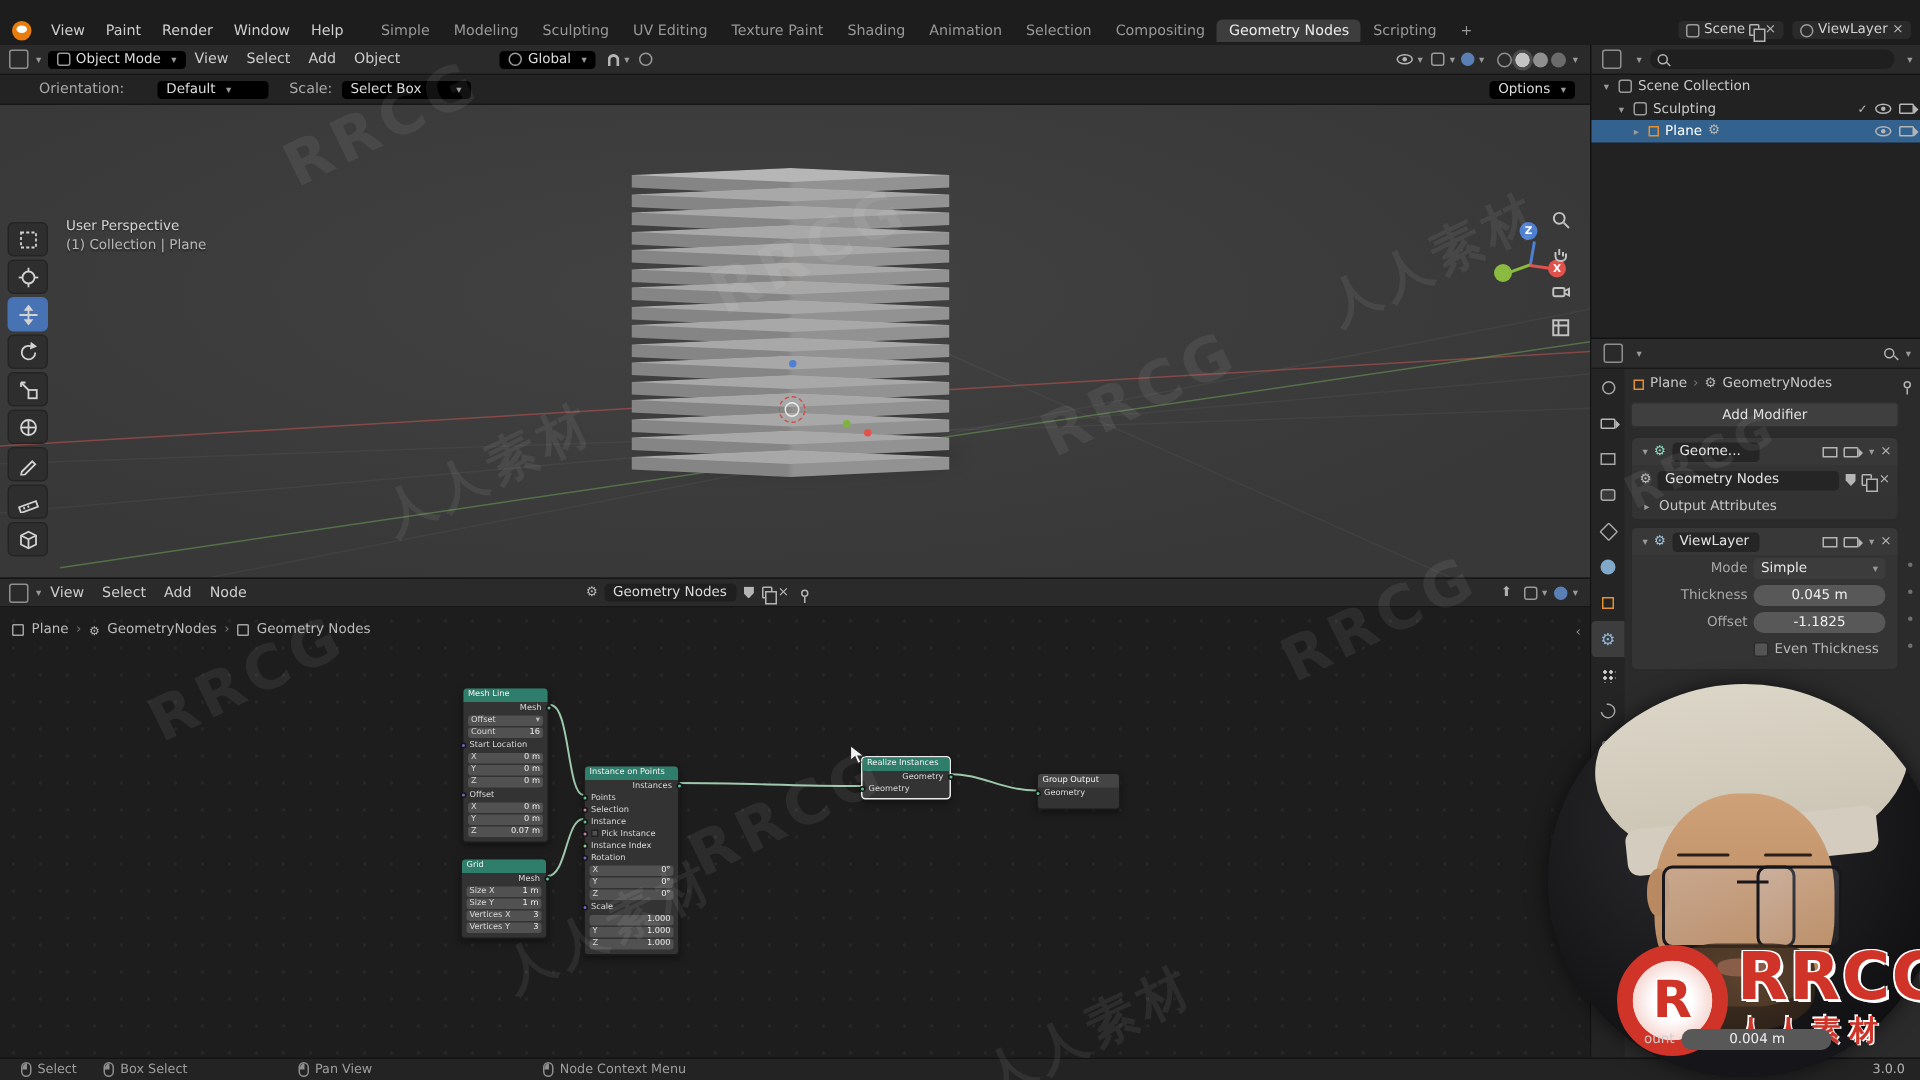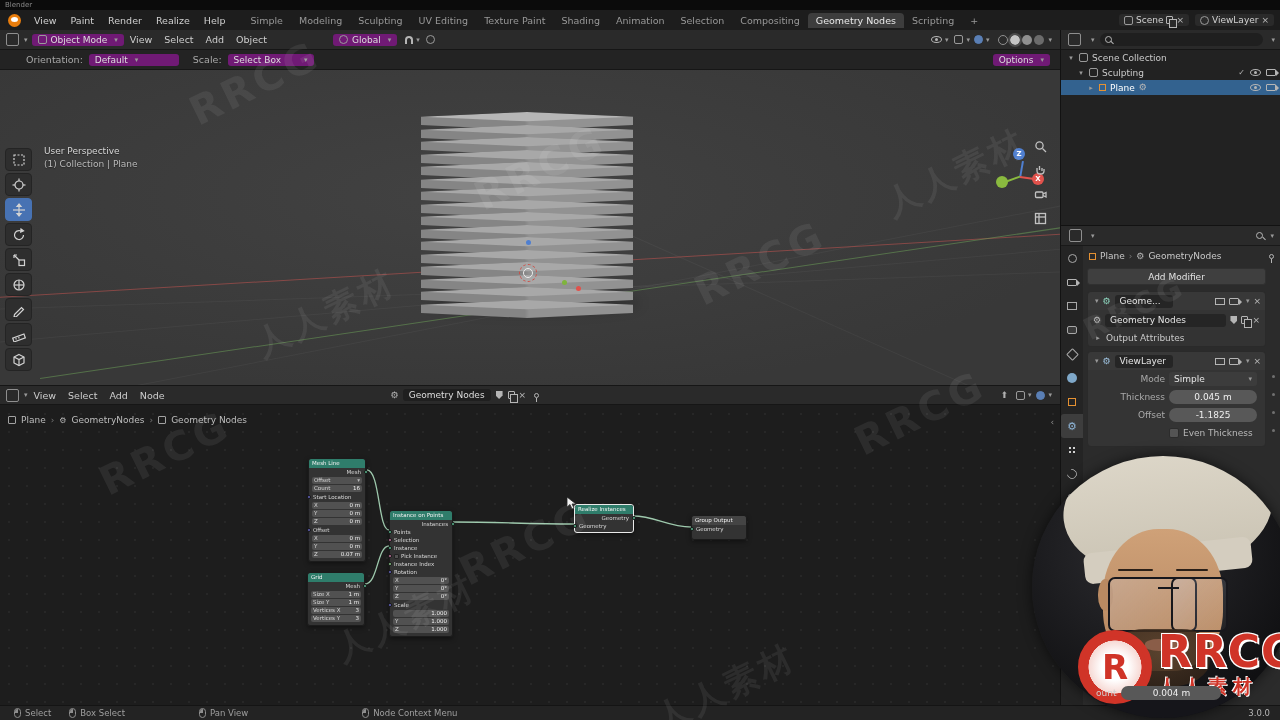--- a/index.html
+++ b/index.html
@@ -13,21 +13,21 @@
 #menubar{position:absolute;left:0;top:10px;width:1280px;height:21px;background:#1d1d1d;display:flex;align-items:center;border-bottom:1px solid #121212;font-size:9.5px}
 #menubar .menu{padding:0 7px;color:#cfcfcf}
 .blogo{width:13px;height:13px;border-radius:50%;background:#e87d0d;margin:0 6px 0 8px;position:relative}
 .blogo::after{content:"";position:absolute;left:3px;top:3px;width:7px;height:5px;border-radius:50%;background:#fff}
 .tab{padding:2px 8px;font-size:9.5px;color:#989898;border-radius:4px 4px 0 0;white-space:nowrap}
 .tab.active{background:#3d3d3d;color:#e9e9e9}
 .tb-widget{display:flex;align-items:center;gap:3px;background:#2a2a2a;border-radius:3px;padding:1px 5px;margin-right:6px;font-size:9px;color:#d2d2d2}
 .mini-sq{width:9px;height:9px;border:1px solid #9a9a9a;border-radius:2px;display:inline-block}
 
 .hdr{background:#2a2a2a;border-bottom:1px solid #161616;display:flex;align-items:center;font-size:9.5px}
-.dd{background:#701a75;border-radius:3px;padding:1px 6px;display:flex;align-items:center;gap:4px;font-size:9px;color:#ddd;white-space:nowrap}
+.dd{background:#000000;border-radius:3px;padding:1px 6px;display:flex;align-items:center;gap:4px;font-size:9px;color:#ddd;white-space:nowrap}
 .menu2{padding:0 6px;color:#cdcdcd}
 .icbox{width:13px;height:13px;border:1px solid #8f8f8f;border-radius:2px;display:inline-block;position:relative;margin:0 2px}
 .sphere{width:10px;height:10px;border-radius:50%;background:#8f8f8f;margin:0 1px;display:inline-block}
 .sphere.on{background:#c4c4c4;outline:2px solid #4b4b4b}
 .sphere.wire{background:transparent;border:1px solid #8f8f8f}
 
 .i-eye{width:11px;height:7px;border:1px solid #b5b5b5;border-radius:50%;position:relative;display:inline-block}
 .i-eye::after{content:"";position:absolute;left:3px;top:1.2px;width:3px;height:3px;border-radius:50%;background:#b5b5b5}
 .i-cam{width:10px;height:7px;border:1px solid #b5b5b5;border-radius:1px;position:relative;display:inline-block}
 .i-cam::after{content:"";position:absolute;right:-4px;top:0;border-left:3px solid #b5b5b5;border-top:3px solid transparent;border-bottom:3px solid transparent}
@@ -124,28 +124,27 @@
 .logo-txt{margin-left:6px}
 .logo-title{font-size:44px;font-weight:bold;color:#d03428;line-height:44px;letter-spacing:1px;text-shadow:2px 2px 0 #fff,-1px -1px 0 #fff,1px -1px 0 #fff,-1px 1px 0 #fff}
 .logo-sub{font-size:19px;font-weight:bold;color:#d03428;letter-spacing:6px;text-shadow:1px 1px 0 #fff,-1px -1px 0 #fff}
 #cursor-arrow{position:absolute;left:566px;top:91px;z-index:20}
 </style>
 </head>
 <body>
 
 <div id="app">
 
-  <div id="titlestrip">Blender</div>
 
   <div id="menubar">
     <span class="blogo"></span>
     <span class="menu">View</span>
     <span class="menu">Paint</span>
     <span class="menu">Render</span>
-    <span class="menu">Realize</span>
+    <span class="menu">Window</span>
     <span class="menu">Help</span>
     <span style="width:10px"></span>
     <span class="tab">Simple</span>
     <span class="tab">Modeling</span>
     <span class="tab">Sculpting</span>
     <span class="tab">UV Editing</span>
     <span class="tab">Texture Paint</span>
     <span class="tab">Shading</span>
     <span class="tab">Animation</span>
     <span class="tab">Selection</span>
@@ -208,21 +207,21 @@
     <span class="icbox"></span>
       <span class="caret">▾</span>
     <div class="searchfield">
       <span class="i-mag"></span>
     </div>
     <span class="caret">▾</span>
   </div>
 
   <div class="hdr" style="position:absolute;left:0;top:50px;width:1060px;height:20px;background:#232323">
     <span style="margin-left:26px;color:#a8a8a8">Orientation:</span>
-    <div class="dd" style="margin-left:6px;width:90px;justify-content:flex-start">
+    <div class="dd" style="margin-left:22px;width:74px;justify-content:flex-start">
       <span>Default</span>
         <span class="caret">▾</span>
     </div>
     <span style="margin-left:14px;color:#a8a8a8">Scale:</span>
     <div class="dd" style="margin-left:6px;width:86px;justify-content:space-between">
       <span>Select Box</span>
         <span class="caret">▾</span>
     </div>
     <span class="grow"></span>
     <div class="dd" style="margin-right:10px">

